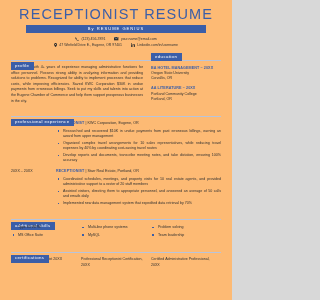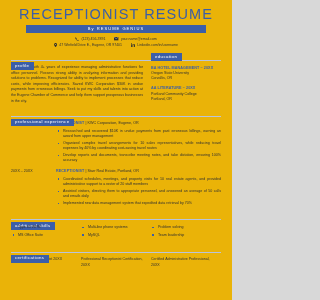--- a/index.html
+++ b/index.html
@@ -9,21 +9,21 @@
   }
   body {
     width: 232px;
     height: 300px;
     overflow: hidden;
     font-family: "Liberation Sans", sans-serif;
   }
   .page {
     width: 232px;
     height: 300px;
-    background: #eab308;
+    background: #fdba74;
     box-sizing: border-box;
     padding: 6px 11px 4px 11px;
     position: relative;
   }
 
   
   .hdr-title {
     text-align: center;
     color: #3b5ea8;
     font-size: 14.5px;

